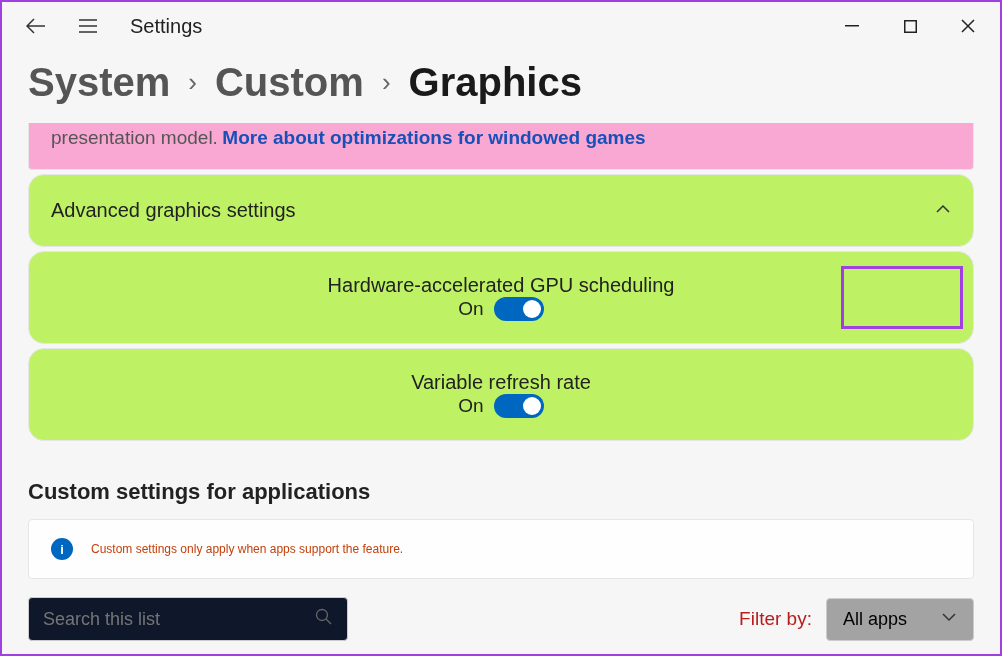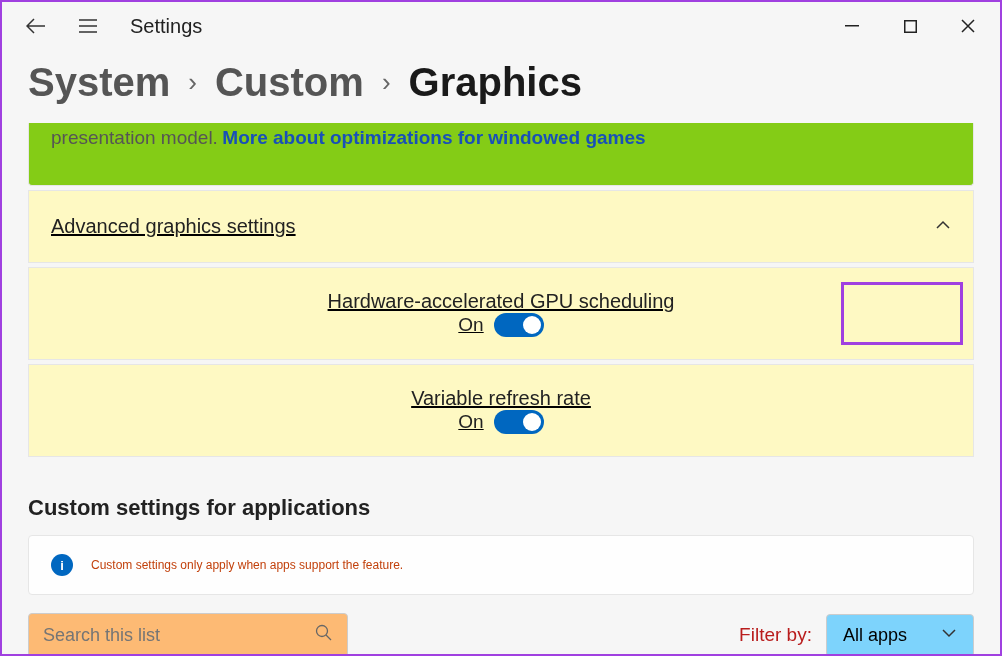--- a/index.html
+++ b/index.html
@@ -84,32 +84,31 @@
       color: #1a1a1a;
     }
     .chevron {
       font-size: 26px;
       color: #666;
     }
     .content {
       padding: 0 26px;
     }
     .card {
-      background: #fef9c3;
+      background: #bef264;
       border: 1px solid #e6e6e6;
-      border-radius: 0;
+      border-radius: 16px;
       margin-bottom: 4px;
-      text-decoration: underline;
     }
     .card-partial {
-      background: #84cc16;
+      background: #f9a8d4;
       border: 1px solid #e6e6e6;
       border-top: none;
       border-radius: 0 0 4px 4px;
-      padding: 10px 22px 30px;
+      padding: 10px 22px 14px;
       margin-bottom: 4px;
     }
     .partial-text {
       font-size: 19px;
       color: #555;
       position: relative;
       top: -6px;
     }
     .link-text {
       color: #1850b8;
@@ -222,21 +221,21 @@
       align-items: center;
       gap: 20px;
     }
     .search-box {
       display: flex;
       align-items: center;
       border: 1px solid #ccc;
       border-radius: 4px;
       padding: 10px 14px;
       width: 320px;
-      background: #fdba74;
+      background: #0f172a;
     }
     .search-input {
       border: none;
       outline: none;
       font-size: 18px;
       flex: 1;
       color: #666;
       background: transparent;
     }
     .filter-group {
@@ -249,21 +248,21 @@
       color: #b91c1c;
       text-align: right;
     }
     .dropdown {
       display: flex;
       align-items: center;
       gap: 34px;
       border: 1px solid #ccc;
       border-radius: 4px;
       padding: 10px 16px;
-      background: #7dd3fc;
+      background: #a3a3a3;
       cursor: pointer;
       font-size: 18px;
     }
     .chevron-up-icon svg, .chevron-down-icon svg {
       width: 16px;
       height: 16px;
     }
   </style>
 </head>
 <body>

